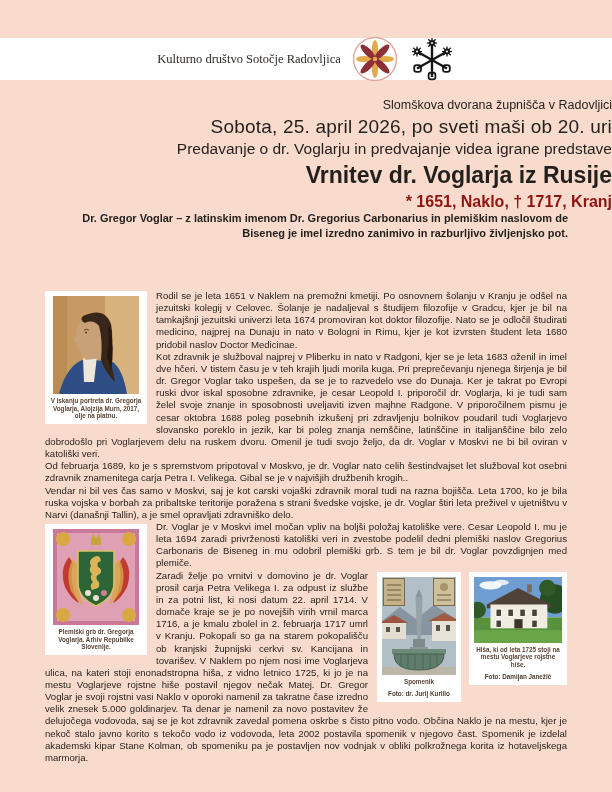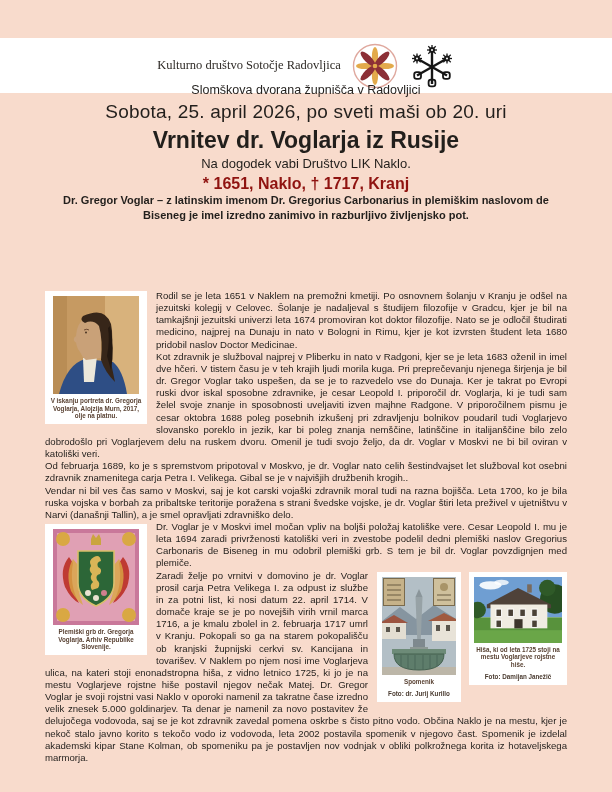--- a/index.html
+++ b/index.html
@@ -1,24 +1,24 @@
 <!DOCTYPE html>
 <html lang="sl"><head>
 <meta charset="utf-8">
 <style>
   html,body{margin:0;padding:0;}
   .page{position:relative;width:612px;height:792px;background:#f8dbcc;overflow:hidden;
         font-family:"Liberation Sans", sans-serif;color:#221f1c;}
   
-  .header-band{position:absolute;top:38px;left:0;width:612px;height:55px;background:#ffffff;
+  .header-band{position:absolute;top:38px;left:0;width:612px;height:42px;background:#ffffff;
                display:flex;align-items:center;justify-content:center;gap:11px;}
   .org{font-family:"Liberation Serif", serif;font-size:12.5px;color:#2e2a26;white-space:nowrap;}
   .logo svg{display:block;}
   
-  .titles{position:absolute;top:81px;left:0;width:612px;text-align:center;line-height:1.18;}
+  .titles{position:absolute;top:96px;left:0;width:612px;text-align:right;line-height:1.18;}
   .venue{font-size:12.5px;margin-top:2px;}
   .date{font-size:19px;margin-top:3px;letter-spacing:.2px;}
   .desc{font-size:15.5px;margin-top:2px;}
   .show{font-size:23px;font-weight:bold;margin-top:4px;}
   .invite{font-size:13px;margin-top:2px;}
   .person{font-size:19px;font-weight:bold;color:#8f1310;margin-top:7px;}
   .dates{font-size:16px;font-weight:bold;color:#8f1310;margin-top:3px;}
   .intro{font-size:11px;font-weight:bold;margin:0 auto 0;max-width:524px;line-height:1.3;}
   
   .article{position:absolute;top:290px;left:45px;width:522px;text-align:justify;
@@ -92,22 +92,22 @@
         <use href="#bow" x="23" y="40"></use>
         <use href="#bow" x="8.6" y="32.5"></use>
         <use href="#bow" x="37.4" y="32.5"></use>
       </svg>
     </span>
   </div>
 
   <div class="titles">
     <div class="venue">Slomškova dvorana župnišča v Radovljici</div>
     <div class="date">Sobota, 25. april 2026, po sveti maši ob 20. uri</div>
+    <div class="desc">Predavanje o dr. Voglarju in predvajanje videa igrane predstave</div>
     <div class="show">Vrnitev dr. Voglarja iz Rusije</div>
-    <div class="invite">Na dogodek vabi Društvo LIK Naklo.</div>
     <div class="dates">* 1651, Naklo, † 1717, Kranj</div>
     <div class="intro">Dr. Gregor Voglar – z latinskim imenom Dr. Gregorius Carbonarius in plemiškim naslovom de Biseneg je imel izredno zanimivo in razburljivo življenjsko pot.</div>
   </div>
 
   <div class="article">
 
     <div class="figbox fl portrait-box">
       <svg width="86" height="98" viewBox="0 0 86 98">
         <rect width="86" height="98" fill="#c69a62"></rect>
         <rect x="52" width="34" height="98" fill="#d8b27c"></rect>

